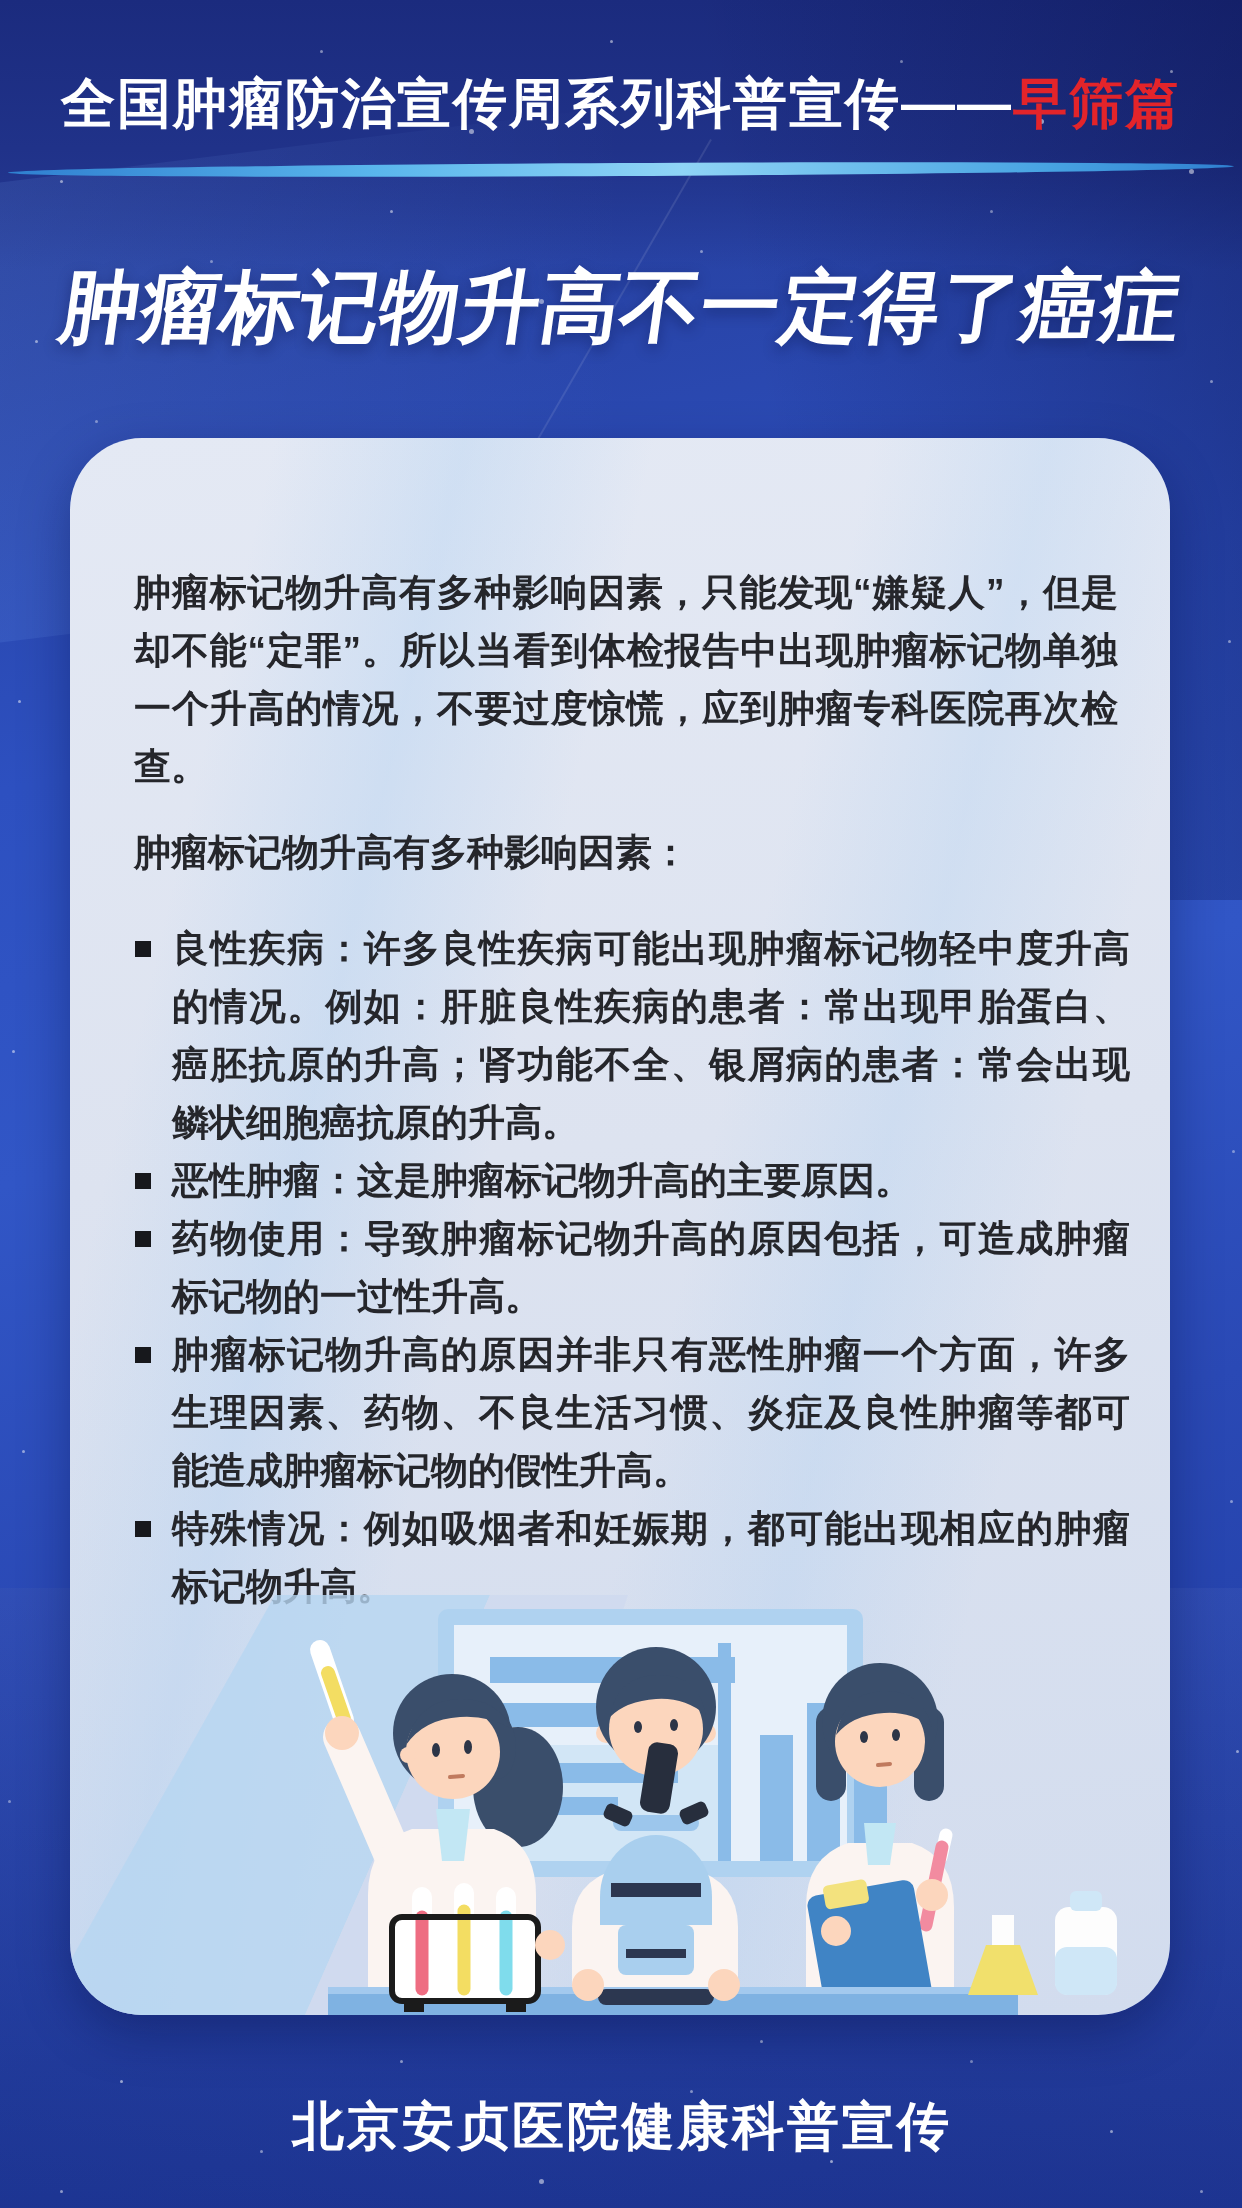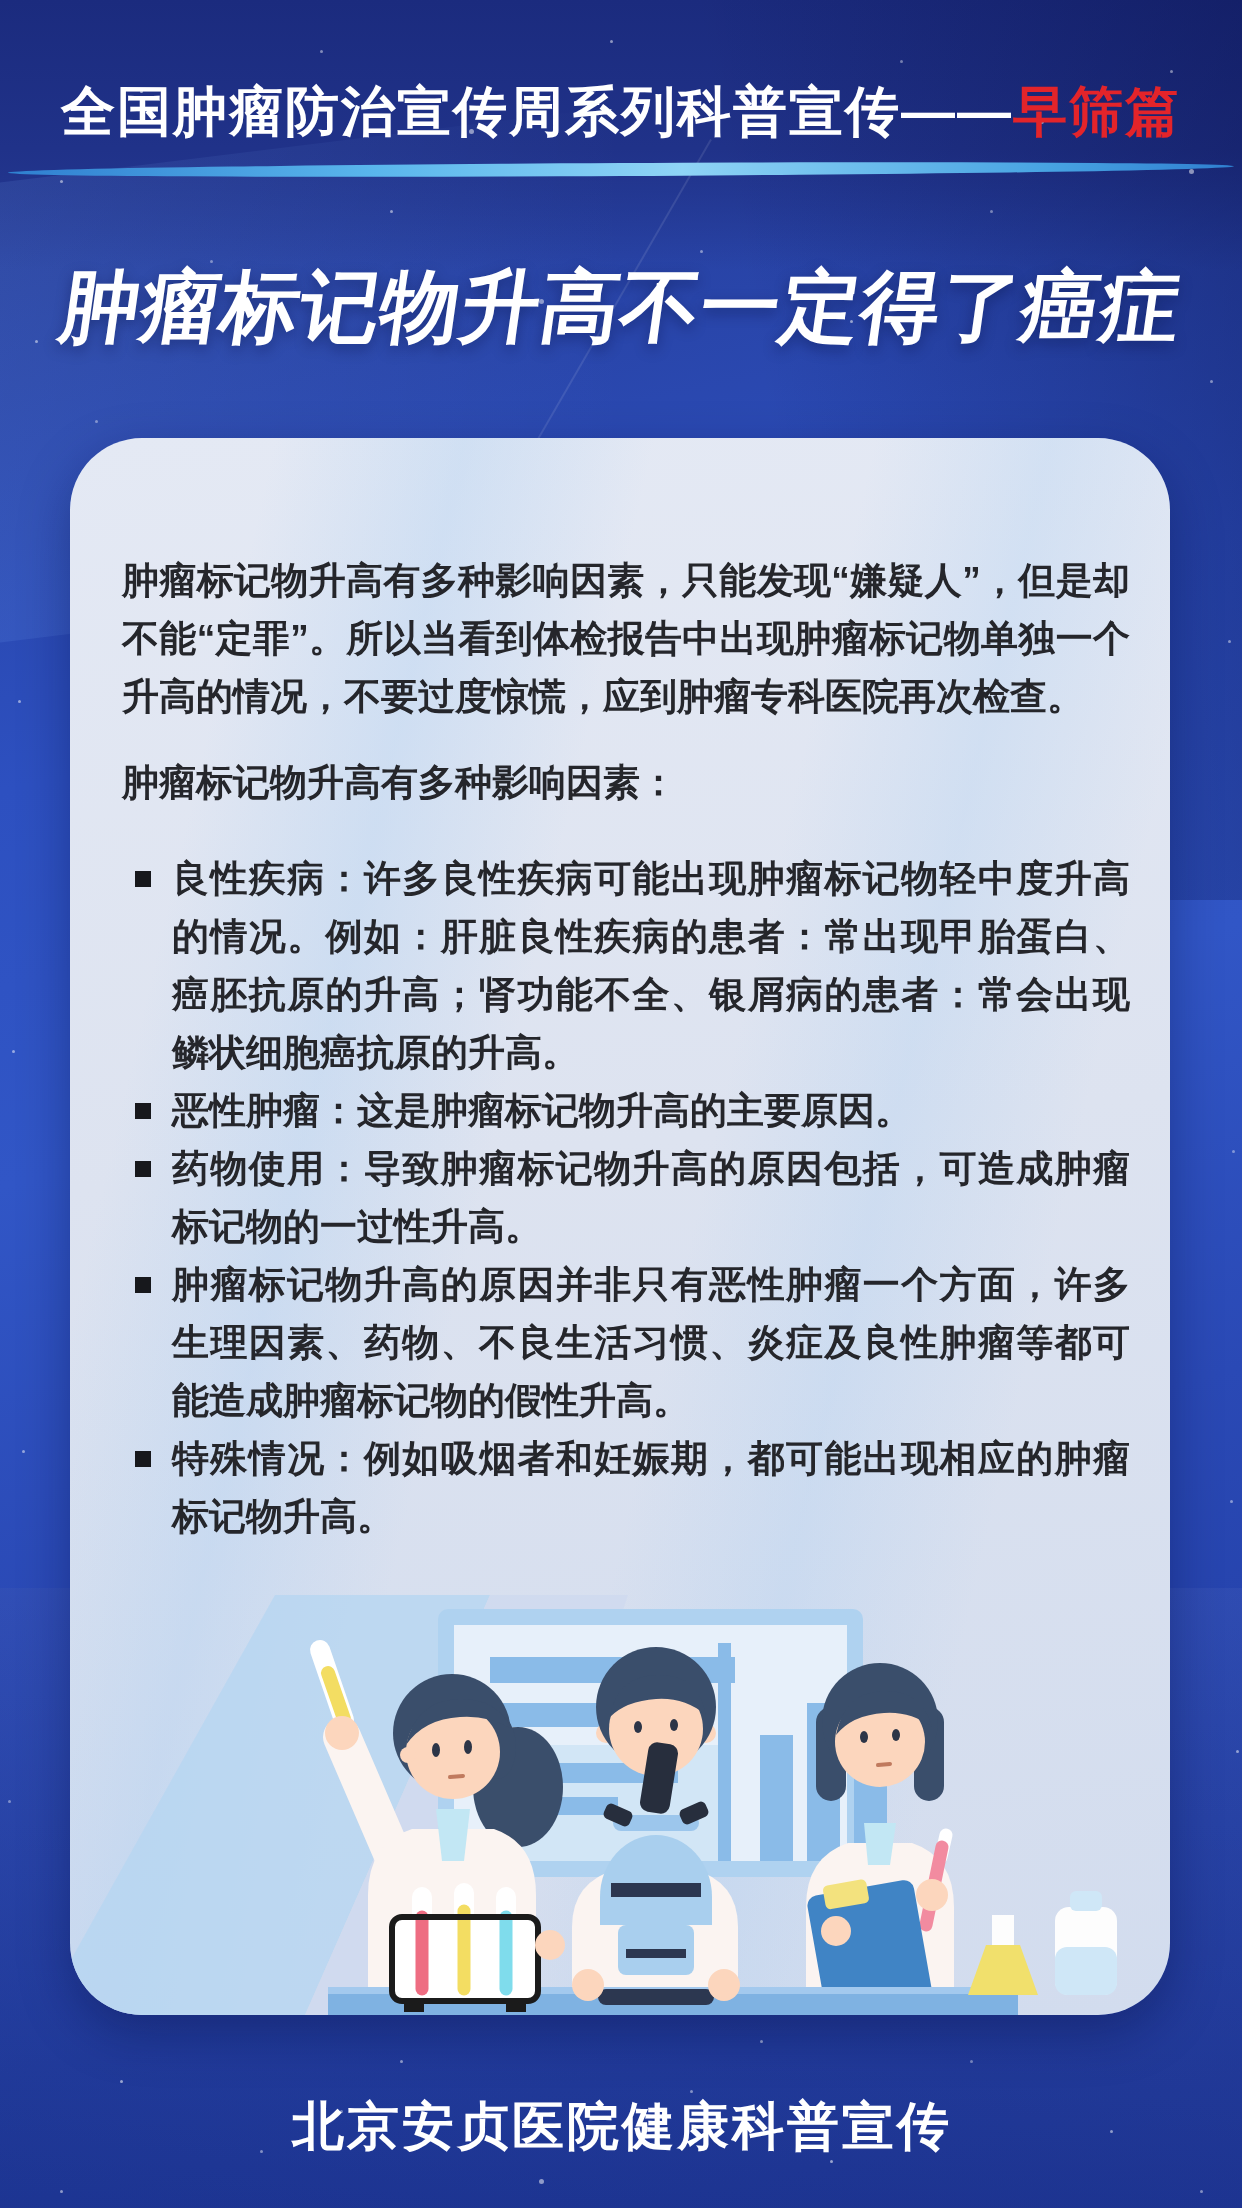--- a/index.html
+++ b/index.html
@@ -36,40 +36,40 @@
       12px 1050px 0 0 rgba(255,255,255,.5), 1232px 1150px 0 0 rgba(255,255,255,.4),
       22px 1450px 0 0 rgba(255,255,255,.5), 1230px 1500px 0 0 rgba(255,255,255,.45),
       8px 1800px 0 0 rgba(255,255,255,.4), 1236px 1750px 0 0 rgba(255,255,255,.5),
       120px 2080px 0 0 rgba(255,255,255,.55),260px 2150px 0 0 rgba(255,255,255,.45),
       400px 2060px 0 0 rgba(255,255,255,.5), 540px 2180px 0 1px rgba(255,255,255,.5),
       690px 2090px 0 0 rgba(255,255,255,.45),830px 2160px 0 0 rgba(255,255,255,.55),
       970px 2060px 0 0 rgba(255,255,255,.4), 1110px 2130px 0 0 rgba(255,255,255,.5),
       1200px 2190px 0 0 rgba(255,255,255,.45),60px 2190px 0 0 rgba(255,255,255,.5),
       340px 2110px 0 0 rgba(255,255,255,.4), 760px 2040px 0 0 rgba(255,255,255,.5);}
   
-  .banner{position:absolute;top:76px;left:0;width:100%;text-align:center;
+  .banner{position:absolute;top:68px;left:0;width:100%;text-align:center;
     font-size:54px;font-weight:800;letter-spacing:2px;color:#ffffff;white-space:nowrap;}
   .banner .hl{font-weight:900;}
   
   .divider{position:absolute;top:163px;left:8px;width:1226px;height:13px;border-radius:50%;
     background:linear-gradient(90deg,#2f7fd0 0%,#5ab6ec 30%,#8fd4f6 55%,#47a3e2 85%,#2f7fd0 100%);
     transform:rotate(-.3deg);}
   
   .main-title{position:absolute;top:255px;left:0;width:100%;text-align:center;
     font-size:79px;font-weight:900;color:#ffffff;letter-spacing:1px;white-space:nowrap;
     transform:skewX(-8deg);text-shadow:0 5px 14px rgba(0,10,50,.35);}
   
   .card{position:absolute;left:70px;top:438px;width:1100px;height:1577px;border-radius:72px;
     background:linear-gradient(175deg,#e4e9f4 0%,#dde3f0 45%,#d2dcee 100%);overflow:hidden;
     box-shadow:0 18px 50px rgba(5,12,60,.35);}
   .card-sheen{position:absolute;inset:0;pointer-events:none;
     background:linear-gradient(103deg,rgba(168,205,242,0) 14%,rgba(168,205,242,.33) 27%,rgba(168,205,242,0) 40%,rgba(168,205,242,0) 55%,rgba(168,205,242,.28) 67%,rgba(168,205,242,0) 80%);}
   .card-text{position:absolute;left:52px;top:114px;width:1008px;
     color:#25262b;font-size:37px;line-height:58px;font-weight:600;text-align:justify;}
-  .card-text p{margin:0;}
+  .card-text p{margin:12px;}
   .lead-in{margin-top:28px !important;}
   ul.bullets{list-style:none;margin:38px 0 0 0;padding:0;}
   ul.bullets li{position:relative;padding-left:50px;}
   ul.bullets li .sq{position:absolute;left:13px;top:21px;width:16px;height:16px;background:#17181c;}
   
   .illu{position:absolute;left:0;bottom:0;width:1100px;height:420px;display:block;}
   
   .footer{position:absolute;top:2092px;left:1px;width:100%;text-align:center;
     font-size:52px;font-weight:700;color:#ffffff;letter-spacing:3px;}
 </style>

